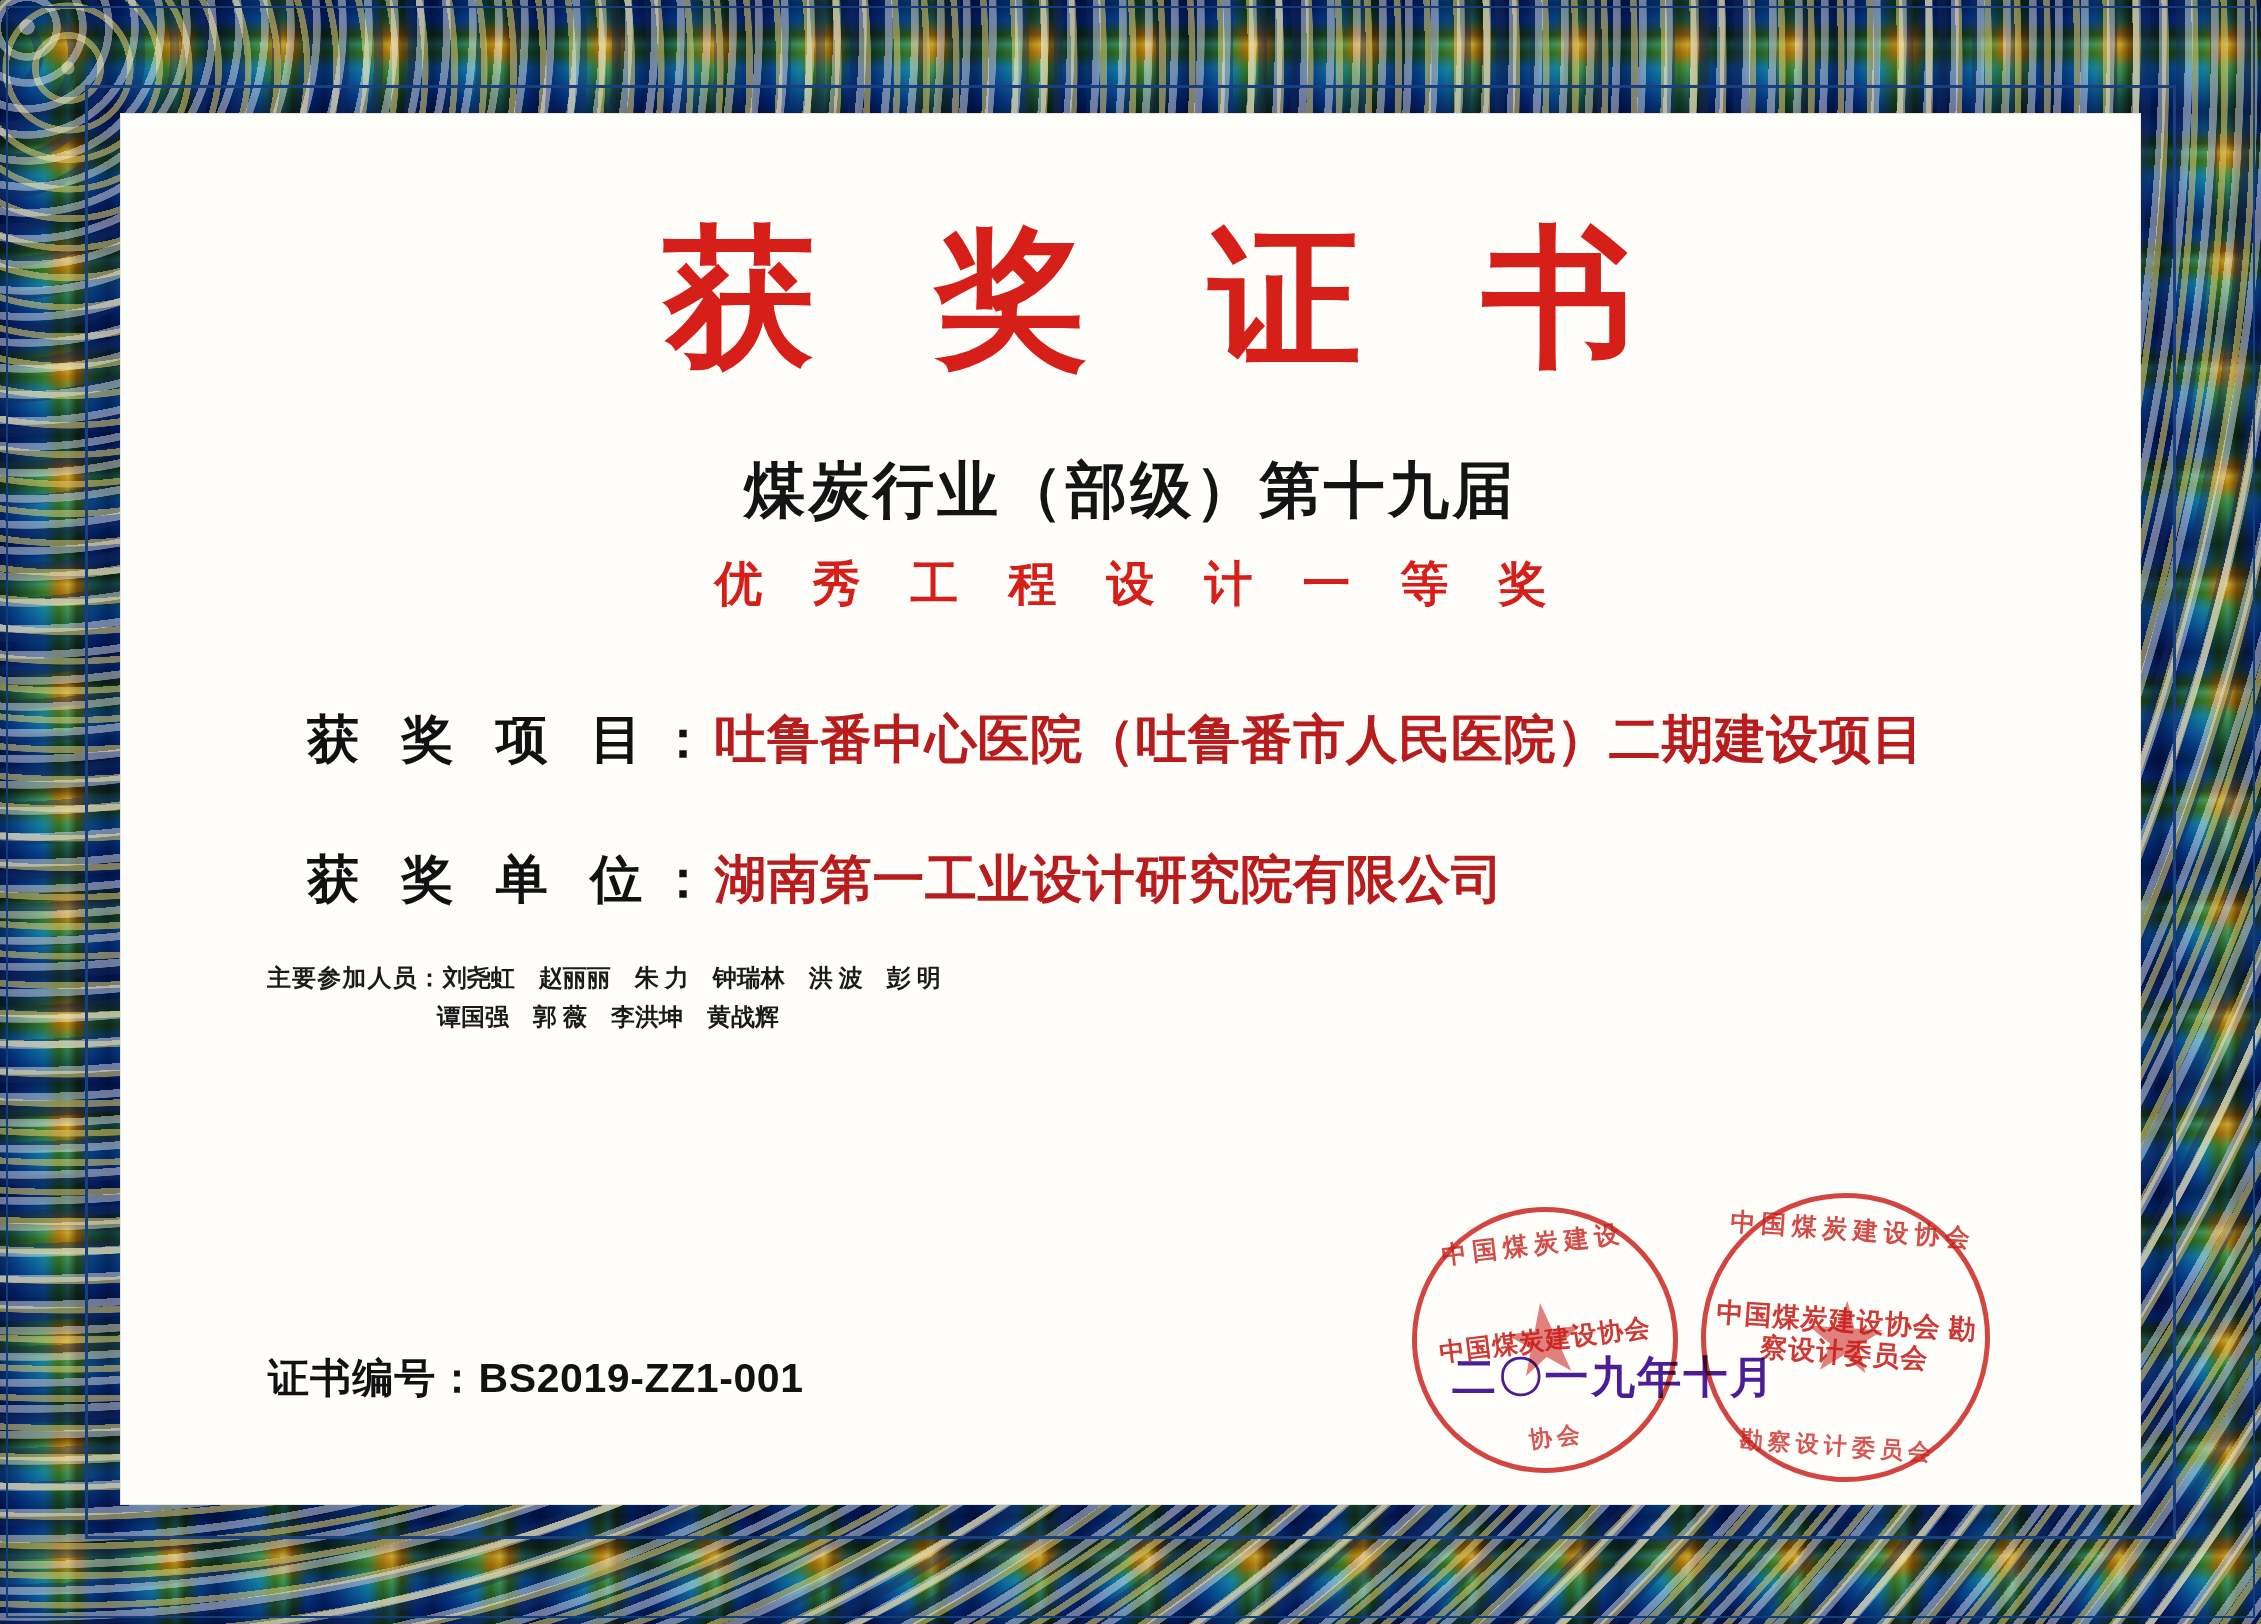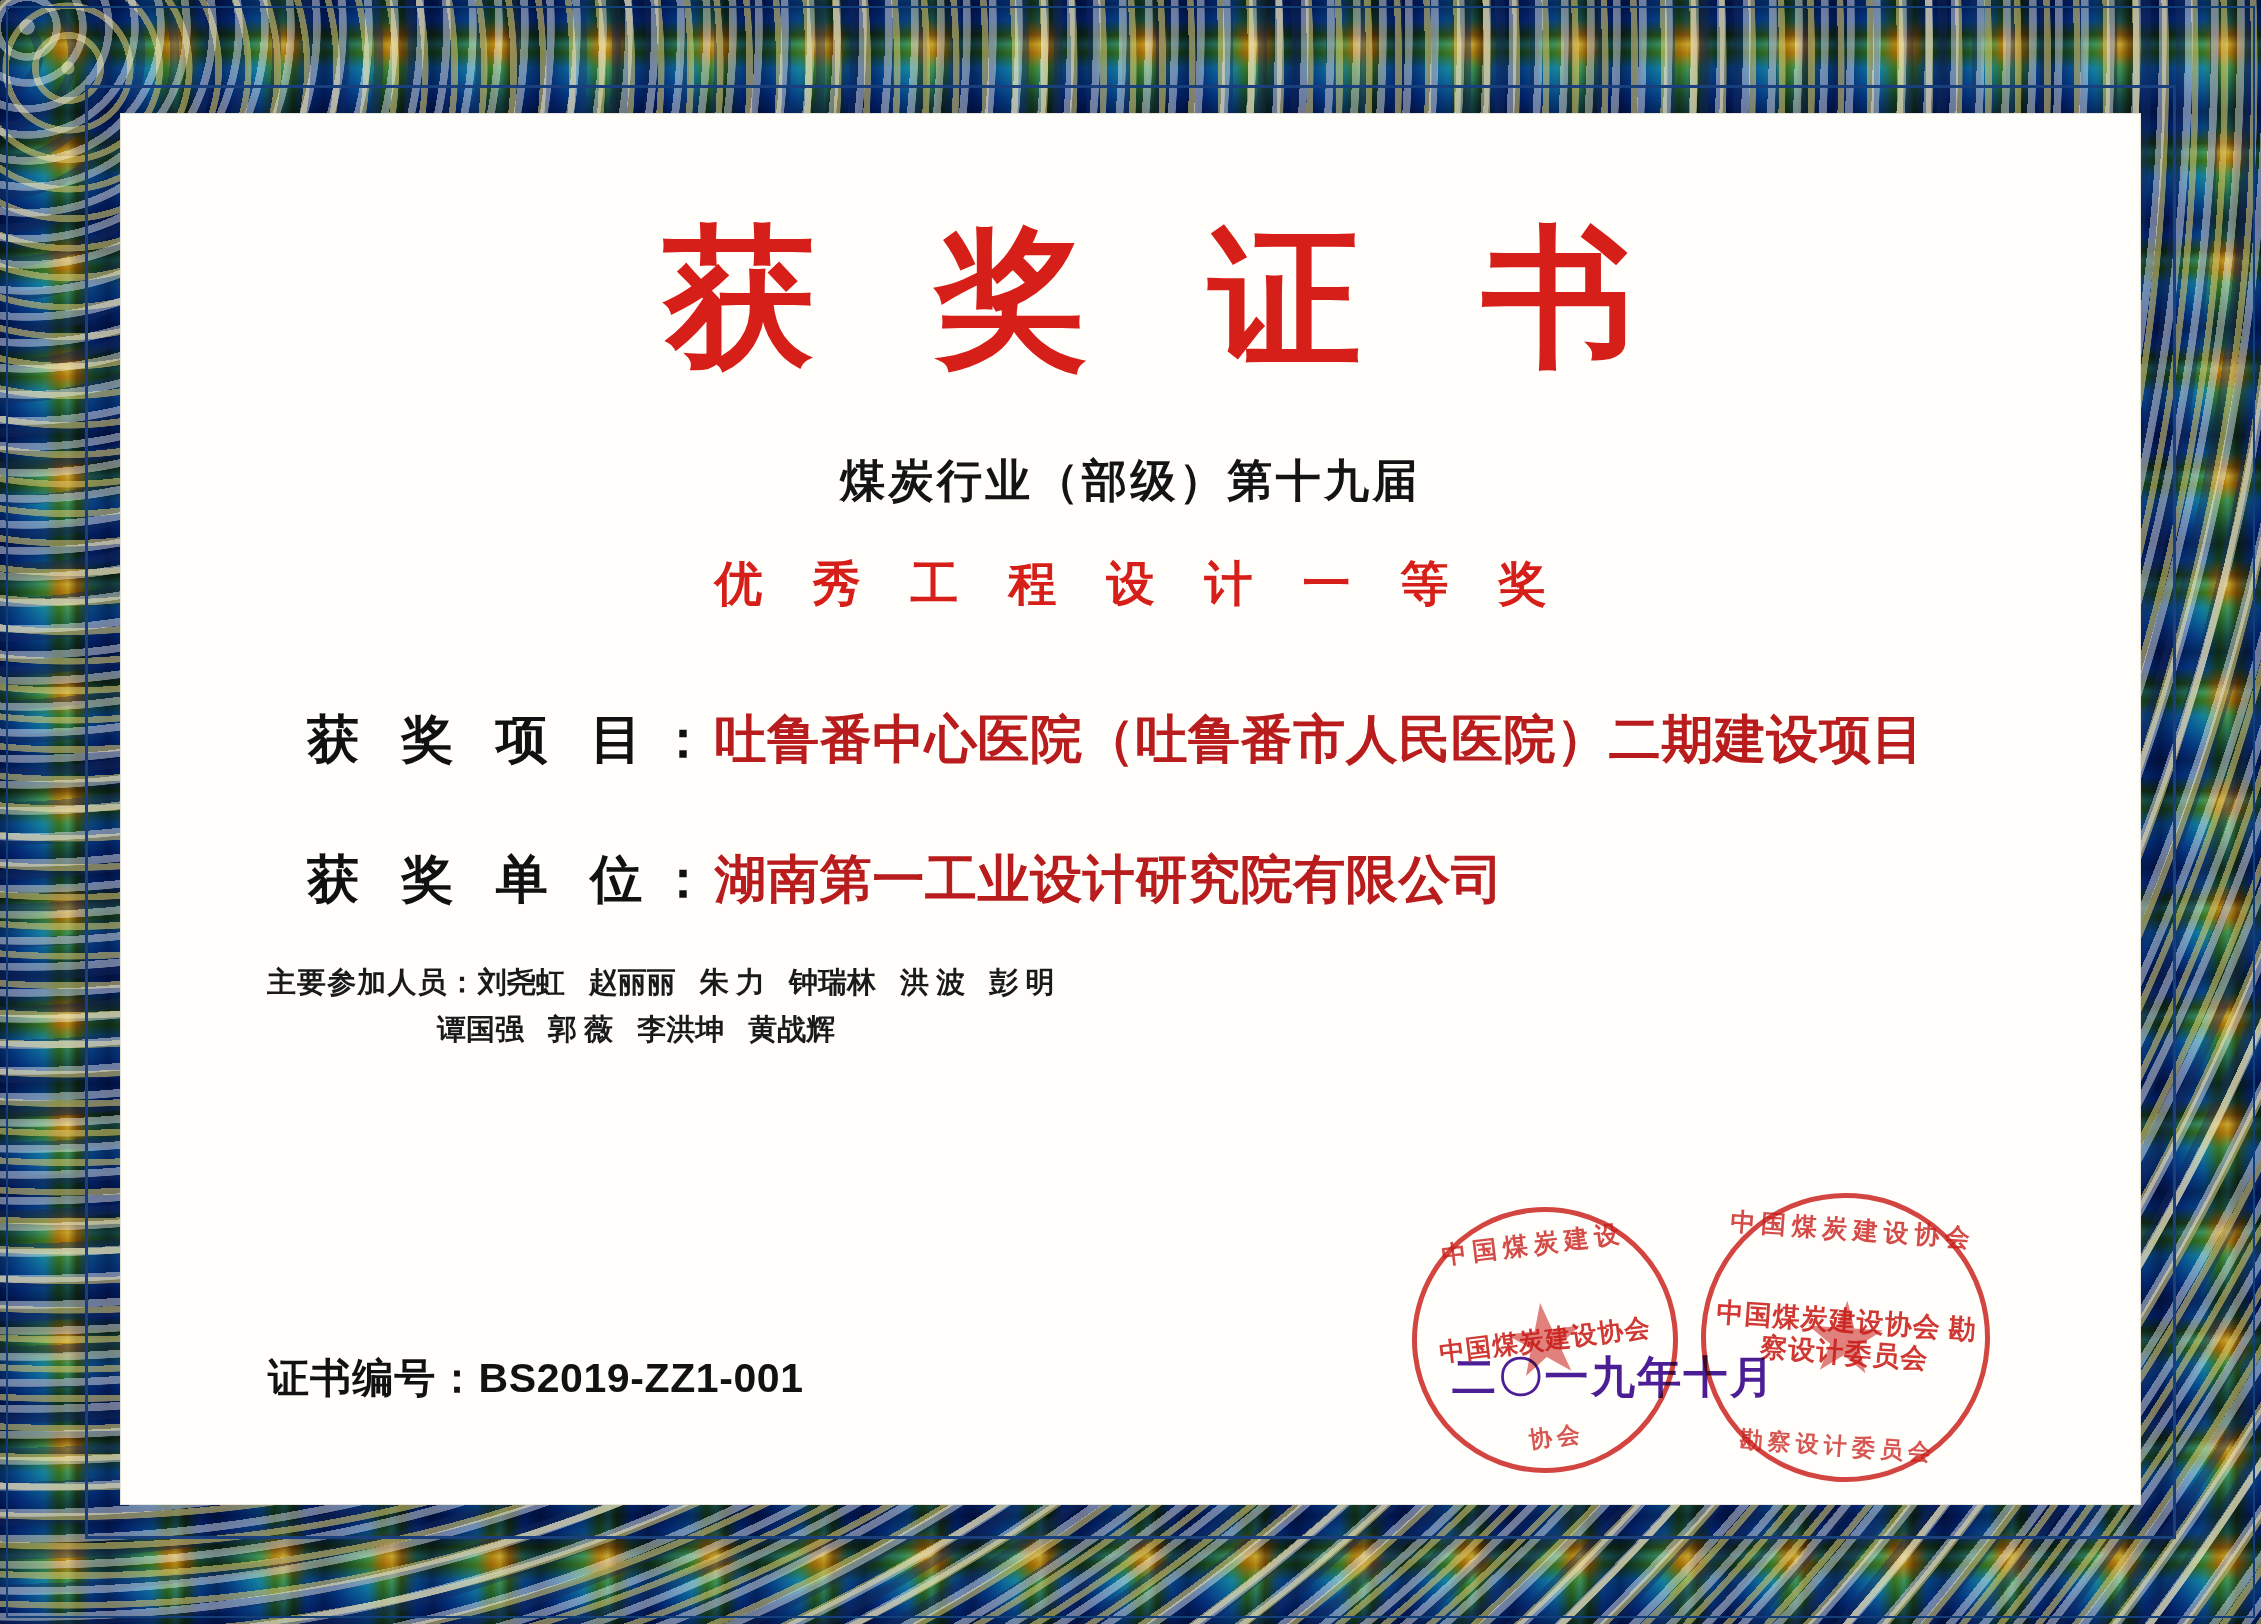--- a/index.html
+++ b/index.html
@@ -94,21 +94,21 @@
     color: #d71f19;
     line-height: 1;
     white-space: nowrap;
     margin-left: 36px;
   }
   .subtitle-1 {
     position: absolute;
     left: 0; right: 0;
     top: 340px;
     text-align: center;
-    font-size: 45px;
+    font-size: 61px;
     font-weight: 700;
     letter-spacing: 3.4px;
     color: #141414;
     line-height: 1.25;
     white-space: nowrap;
   }
   .subtitle-2 {
     position: absolute;
     left: 0; right: 0;
     top: 442px;
@@ -152,21 +152,21 @@
   }
   .field-project { top: 592px; }
   .field-unit    { top: 732px; }
 
   
   .participants {
     position: absolute;
     left: 147px;
     top: 846px;
     width: 1190px;
-    font-size: 29px;
+    font-size: 24px;
     font-weight: 600;
     color: #1a1a1a;
     line-height: 1.62;
     white-space: nowrap;
   }
   .participants .p-label {
     letter-spacing: 1.1px;
   }
   .participants .p-row-2 {
     padding-left: 170px;

